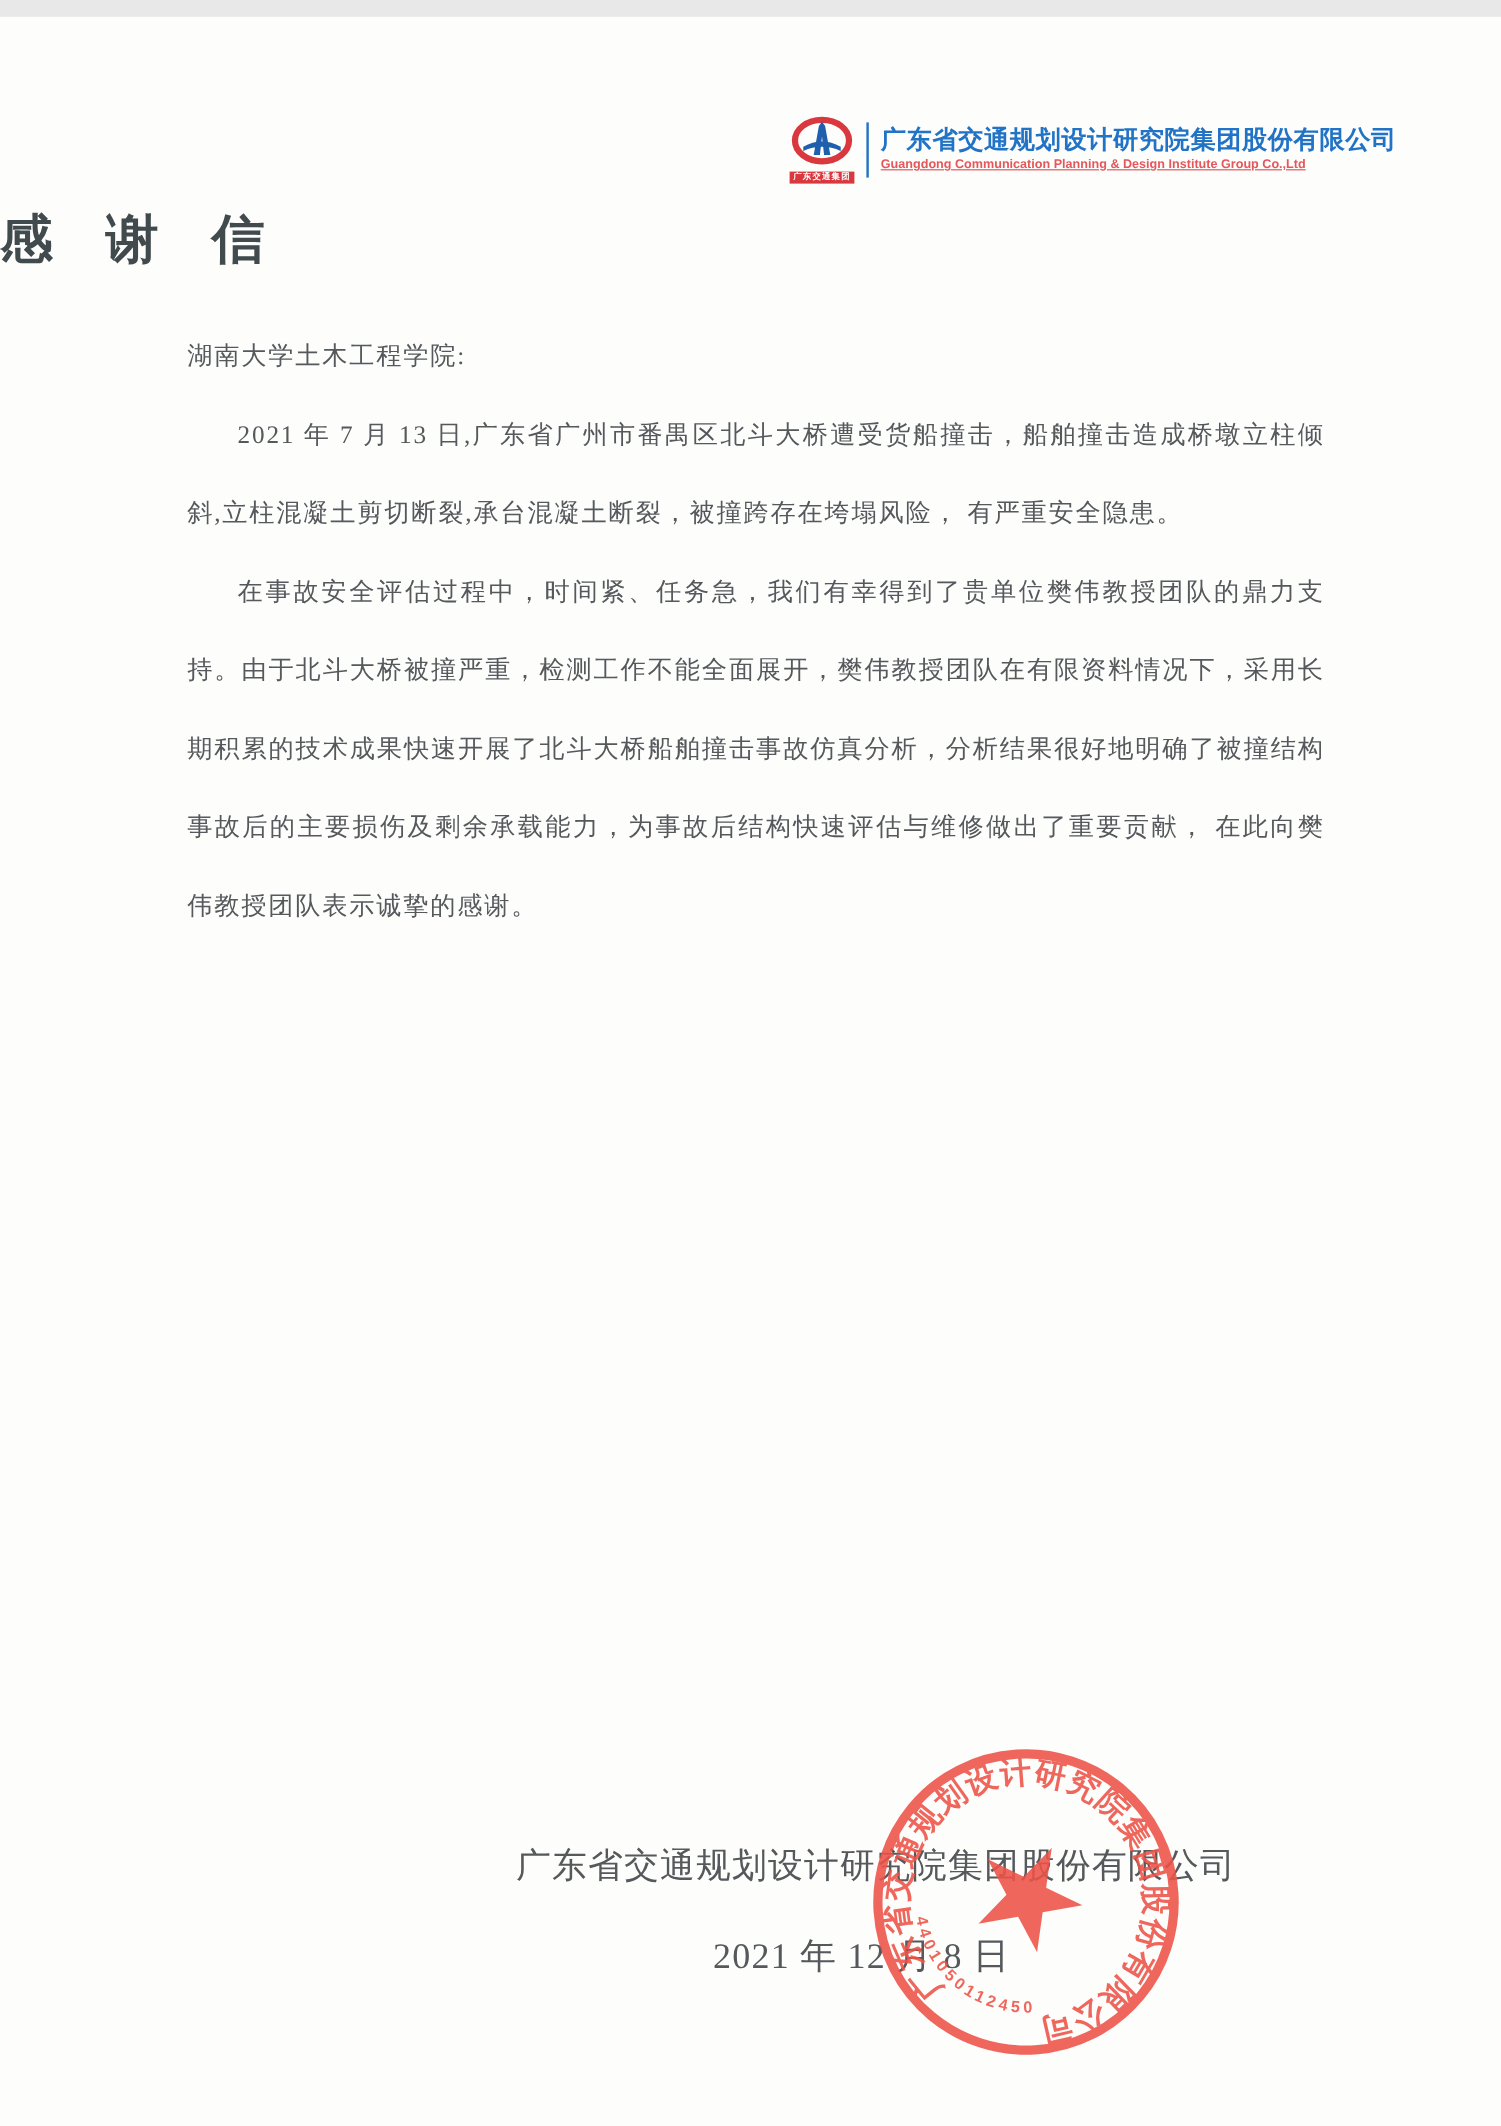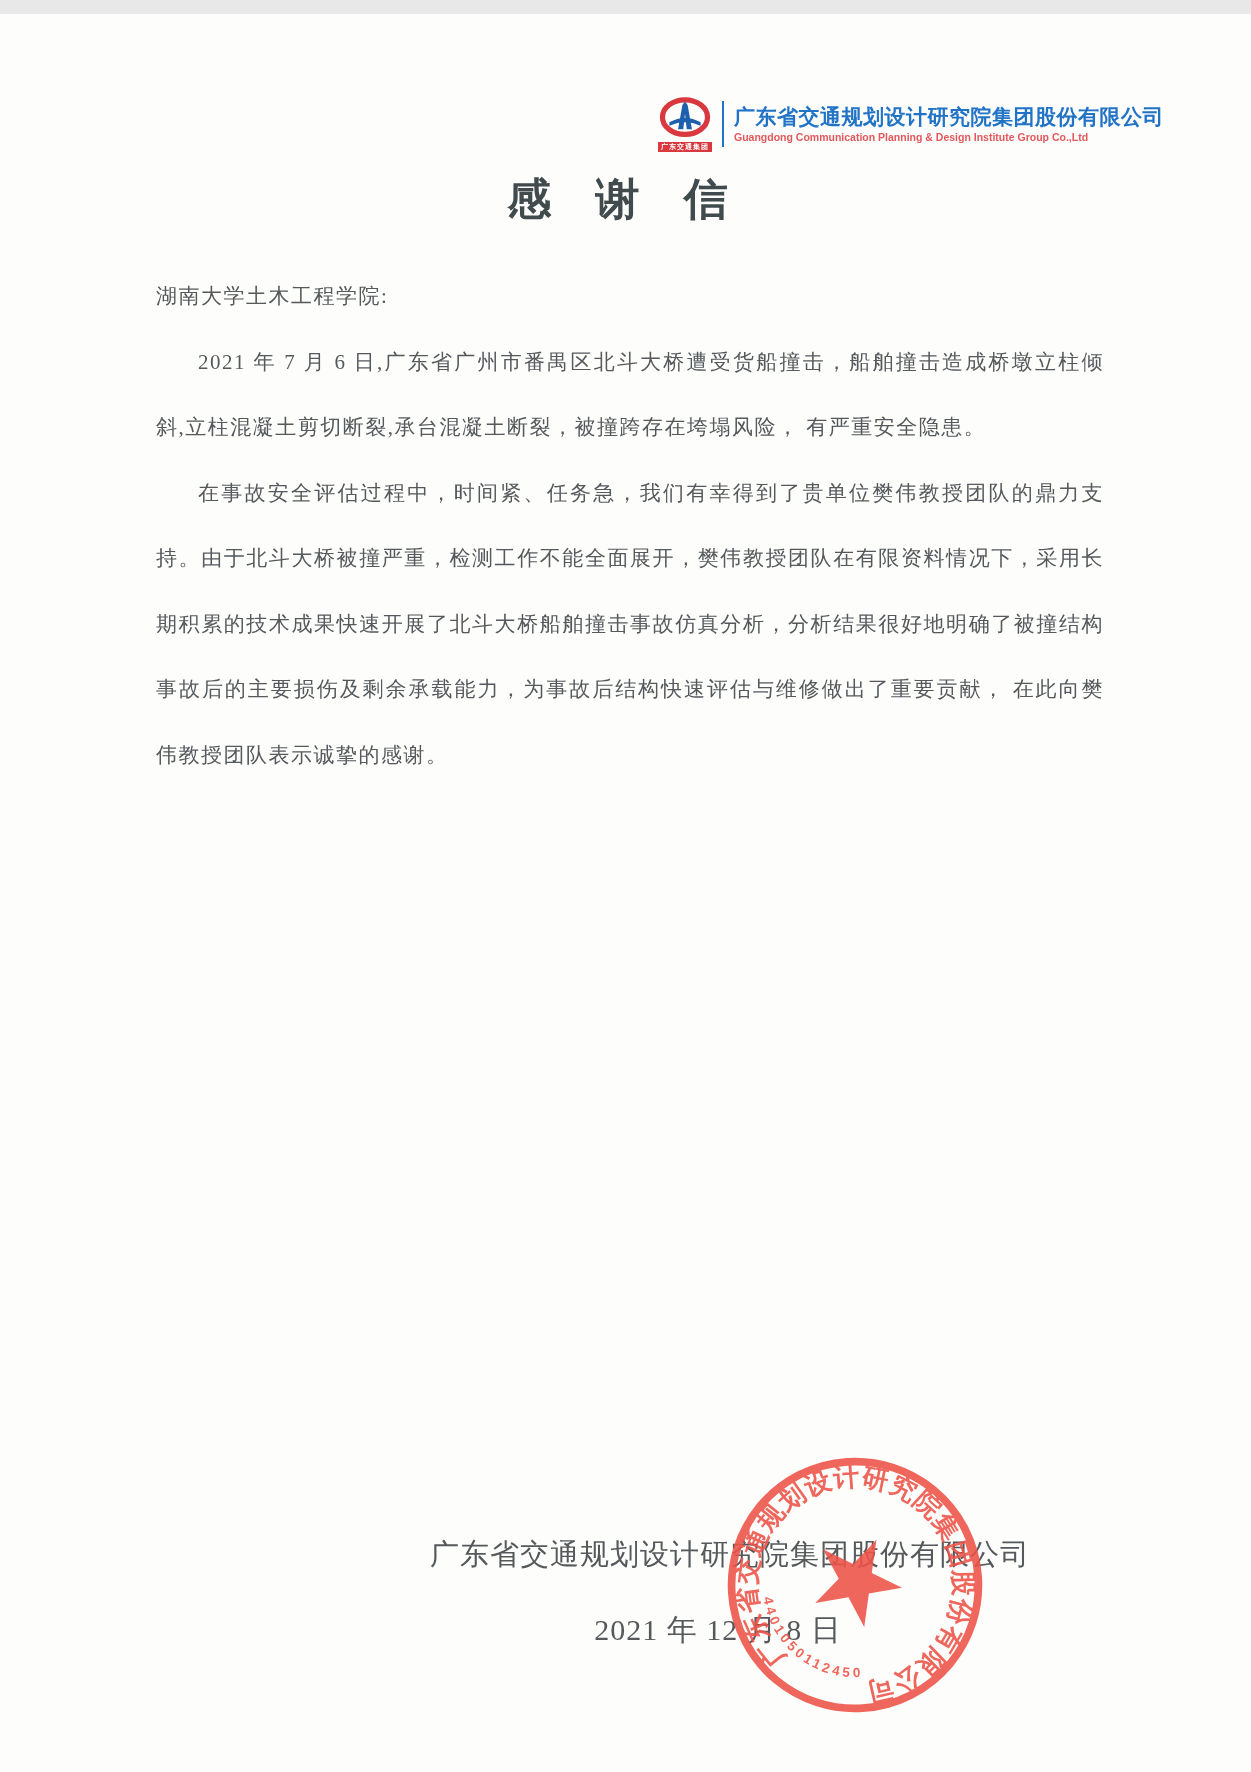--- a/index.html
+++ b/index.html
@@ -26,26 +26,26 @@
   .logo-divider{width:2px;height:46px;background:#2173c6;margin-right:10px;}
   .logo-text{display:flex;flex-direction:column;justify-content:center;}
   .logo-cn{
     font-family:"Liberation Sans",sans-serif;
     font-weight:bold;font-size:21px;color:#2173c6;
     letter-spacing:0.5px;white-space:nowrap;line-height:26px;
   }
   .logo-en{
     font-family:"Liberation Sans",sans-serif;
     font-weight:bold;font-size:10.5px;color:#e4575b;
-    white-space:nowrap;line-height:15px;
+    white-space:nowrap;line-height:15px;text-decoration:underline;
   }
   
   .letter-title{
     position:absolute;top:156px;left:0;width:100%;
-    text-align:center;
+    text-align:left;
     font-family:"Liberation Sans",sans-serif;
     font-weight:bold;font-size:44px;color:#414a4d;
     letter-spacing:16px;
   }
   
   .letter-body{
     position:absolute;left:156px;top:250px;width:948px;
     font-size:21px;color:#55595c;
     line-height:65.5px;
     text-align:justify;
@@ -90,21 +90,21 @@
     <div class="logo-text">
       <span class="logo-cn">广东省交通规划设计研究院集团股份有限公司</span>
       <span class="logo-en">Guangdong Communication Planning &amp; Design Institute Group Co.,Ltd</span>
     </div>
   </div>
 
   <div class="letter-title">感 谢 信</div>
 
   <div class="letter-body">
     <p class="recipient">湖南大学土木工程学院:</p>
-    <p>2021 年 7 月 6 日,广东省广州市番禺区北斗大桥遭受货船撞击，船舶撞击造成桥墩立柱倾斜,立柱混凝土剪切断裂,承台混凝土断裂，被撞跨存在垮塌风险， 有严重安全隐患。</p>
+    <p>2021 年 7 月 13 日,广东省广州市番禺区北斗大桥遭受货船撞击，船舶撞击造成桥墩立柱倾斜,立柱混凝土剪切断裂,承台混凝土断裂，被撞跨存在垮塌风险， 有严重安全隐患。</p>
     <p>在事故安全评估过程中，时间紧、任务急，我们有幸得到了贵单位樊伟教授团队的鼎力支持。由于北斗大桥被撞严重，检测工作不能全面展开，樊伟教授团队在有限资料情况下，采用长期积累的技术成果快速开展了北斗大桥船舶撞击事故仿真分析，分析结果很好地明确了被撞结构事故后的主要损伤及剩余承载能力，为事故后结构快速评估与维修做出了重要贡献， 在此向樊伟教授团队表示诚挚的感谢。</p>
   </div>
 
   <div class="signature">
     <div class="sig-company">广东省交通规划设计研究院集团股份有限公司</div>
     <div class="sig-date">2021 年 12 月 8 日</div>
   </div>
 
   <div class="seal">
     <svg viewBox="0 0 280 280">

